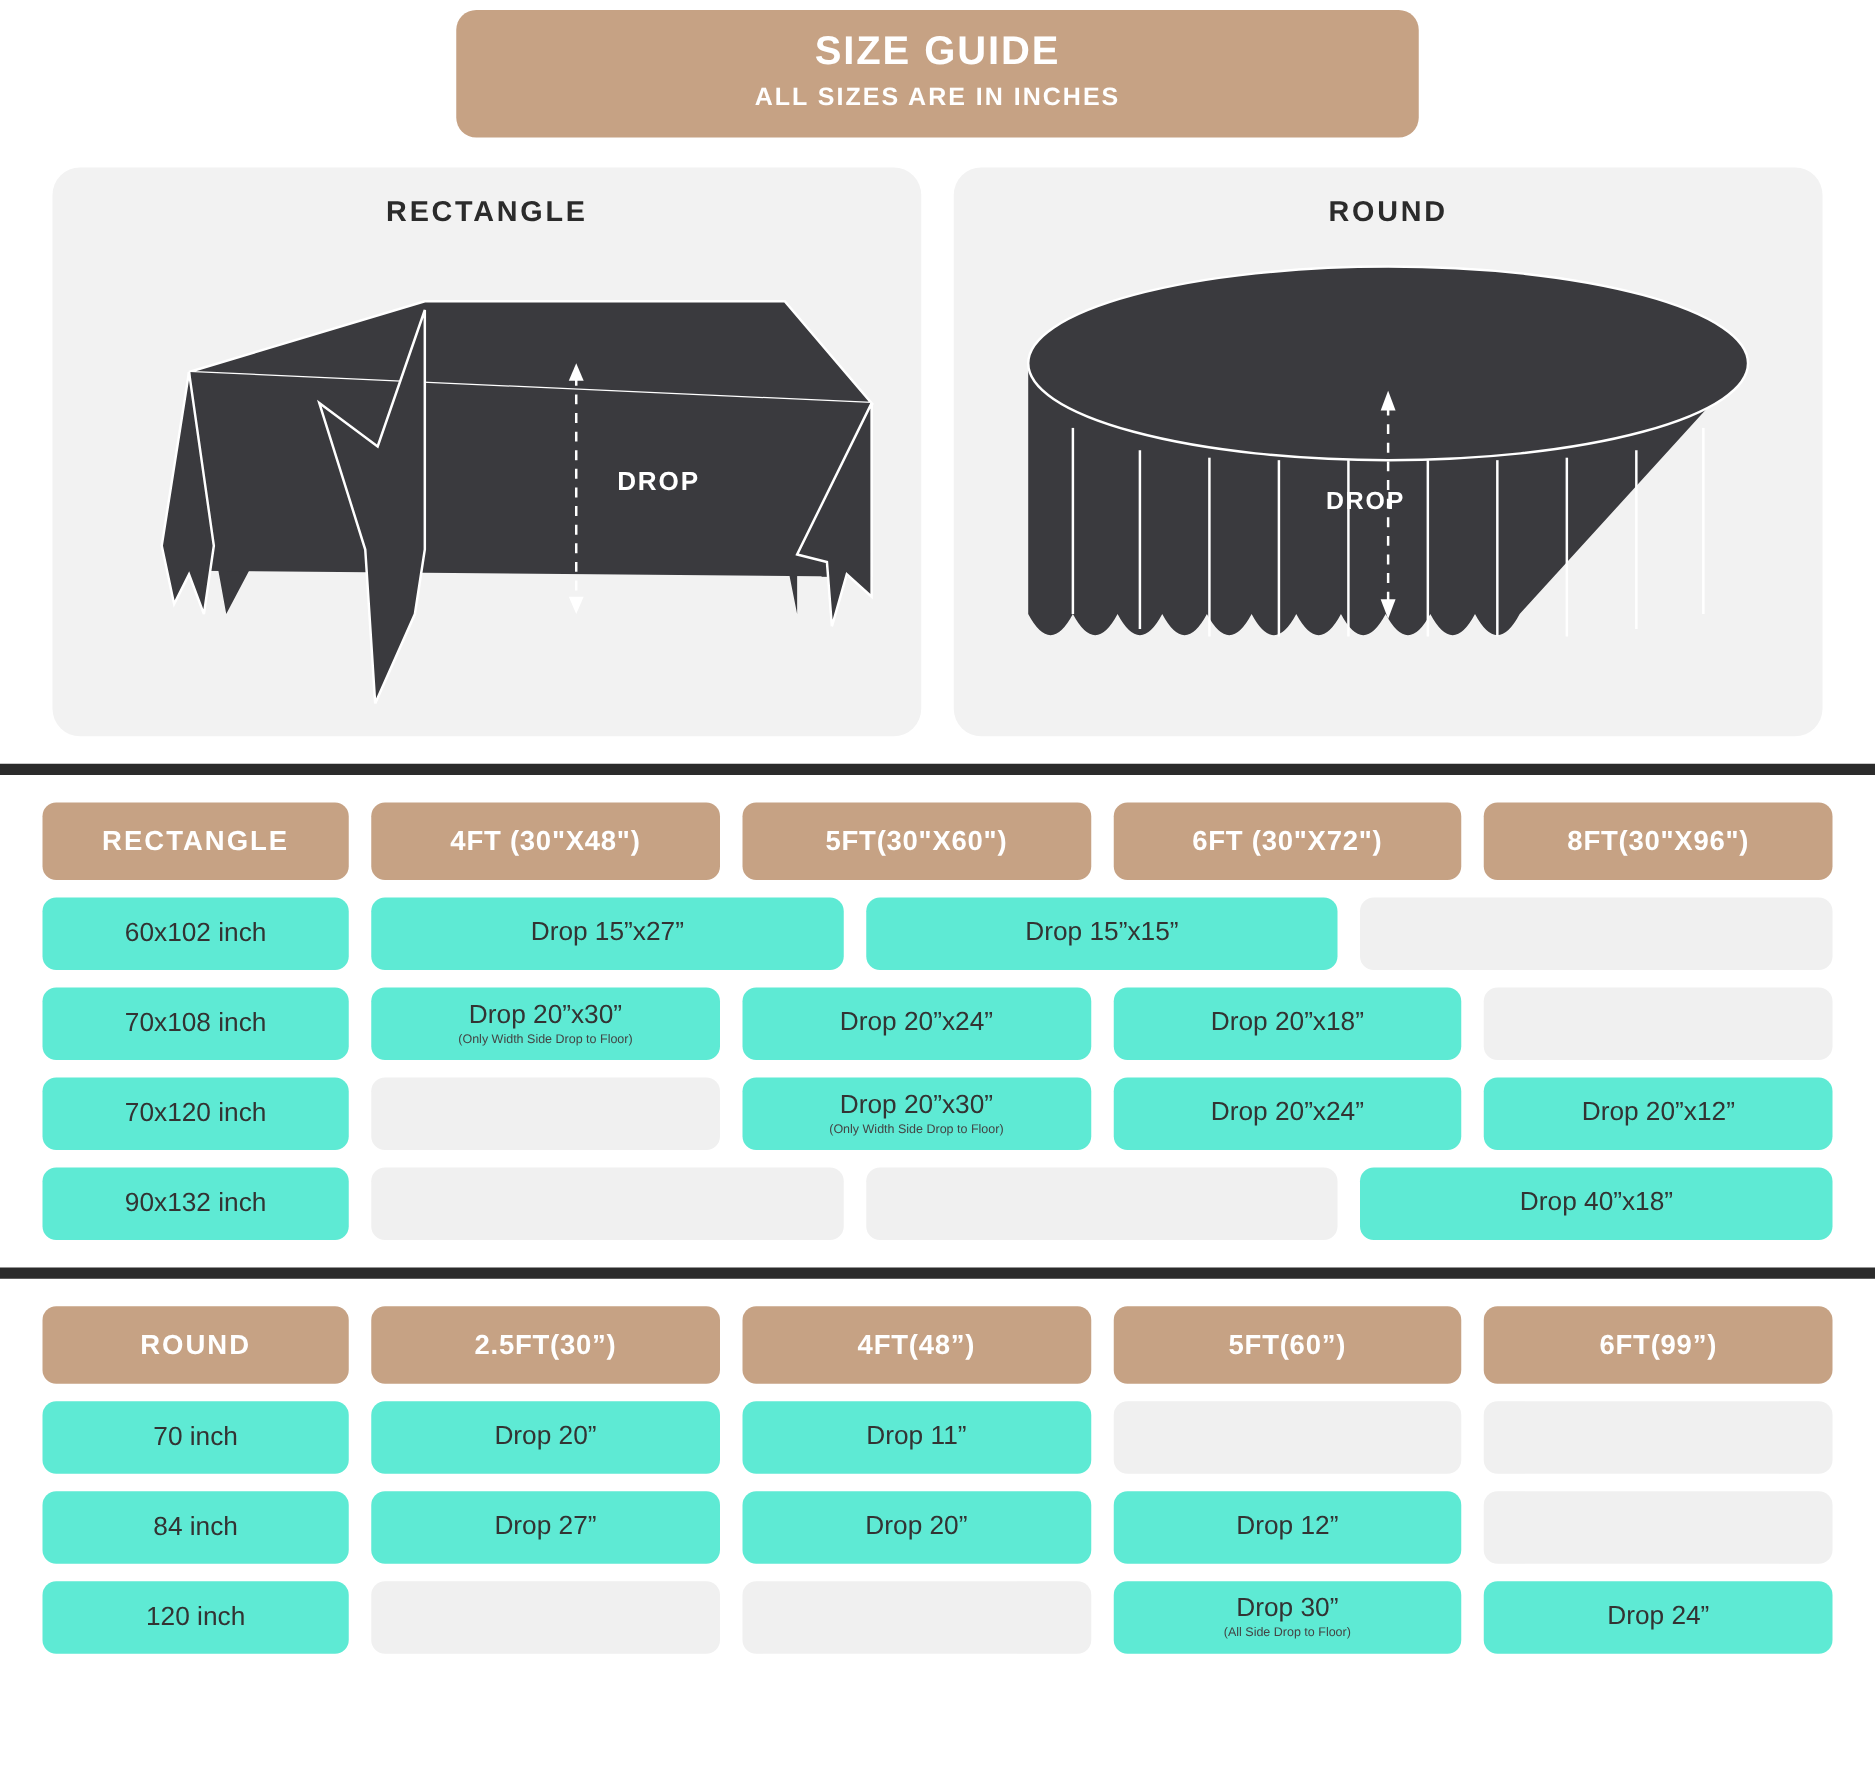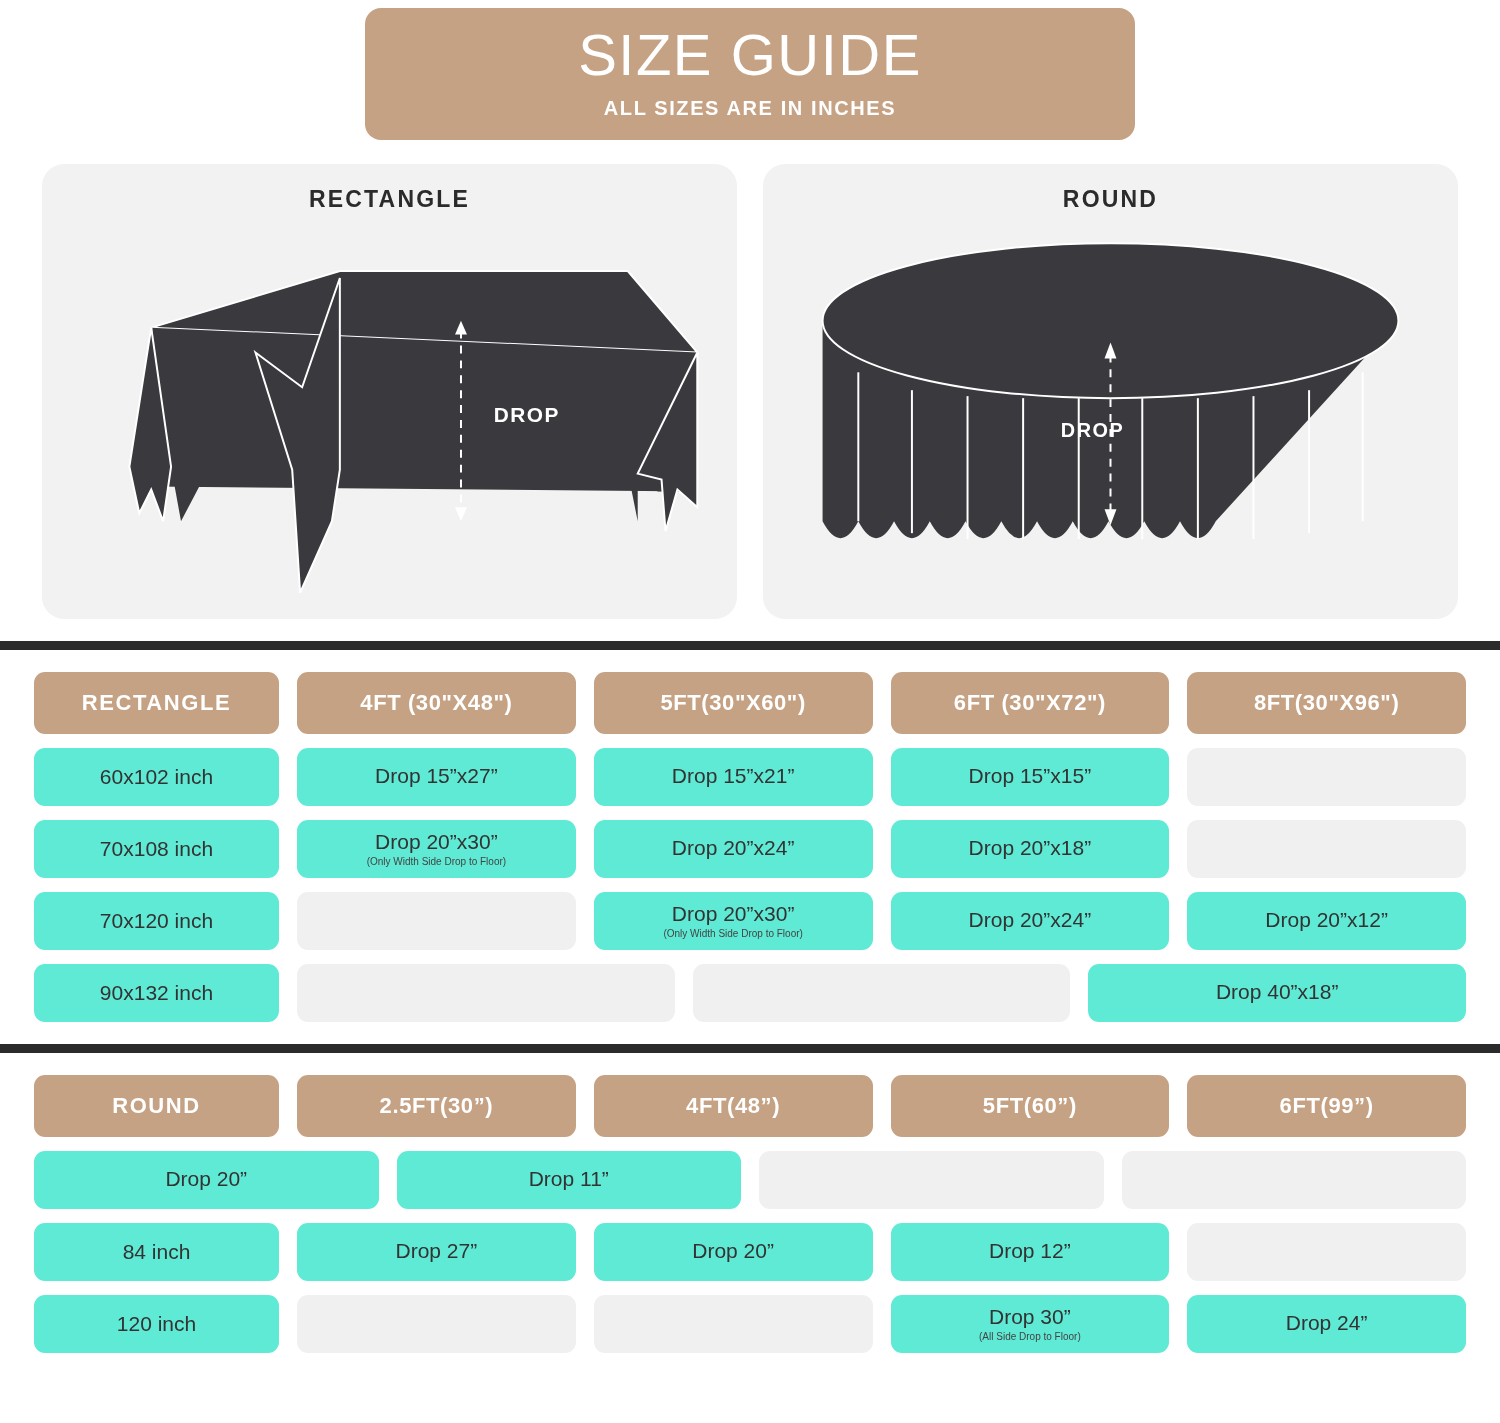--- a/index.html
+++ b/index.html
@@ -24,22 +24,22 @@
   }
   .header-badge {
     width: 770px;
     background: #c6a284;
     border-radius: 16px;
     padding: 14px 0 20px 0;
     text-align: center;
     color: #ffffff;
   }
   .header-title {
-    font-size: 58px;
-    font-weight: normal;
+    font-size: 32px;
+    font-weight: bold;
     letter-spacing: 1.5px;
     line-height: 1.15;
   }
   .header-sub {
     font-size: 20px;
     font-weight: bold;
     letter-spacing: 1.6px;
     margin-top: 8px;
   }
 
@@ -214,24 +214,20 @@
     <div class="cell head">8FT(30"X96")</div>
   </div>
 
   <div class="trow">
     <div class="cell first">60x102 inch</div>
     <div class="cell">
       <span>Drop 15”x27”</span>
       <span class="note"></span>
     </div>
     <div class="cell">
-      <span>Drop 15”x21”</span>
-      <span class="note"></span>
-    </div>
-    <div class="cell">
       <span>Drop 15”x15”</span>
       <span class="note"></span>
     </div>
     <div class="cell empty">
       <span></span>
       <span class="note"></span>
     </div>
   </div>
 
   <div class="trow">
@@ -297,20 +293,21 @@
 
   <div class="trow head">
     <div class="cell head first">ROUND</div>
     <div class="cell head">2.5FT(30”)</div>
     <div class="cell head">4FT(48”)</div>
     <div class="cell head">5FT(60”)</div>
     <div class="cell head">6FT(99”)</div>
   </div>
 
   <div class="trow">
+    <div class="cell first">70 inch</div>
     <div class="cell">
       <span>Drop 20”</span>
       <span class="note"></span>
     </div>
     <div class="cell">
       <span>Drop 11”</span>
       <span class="note"></span>
     </div>
     <div class="cell empty">
       <span></span>

